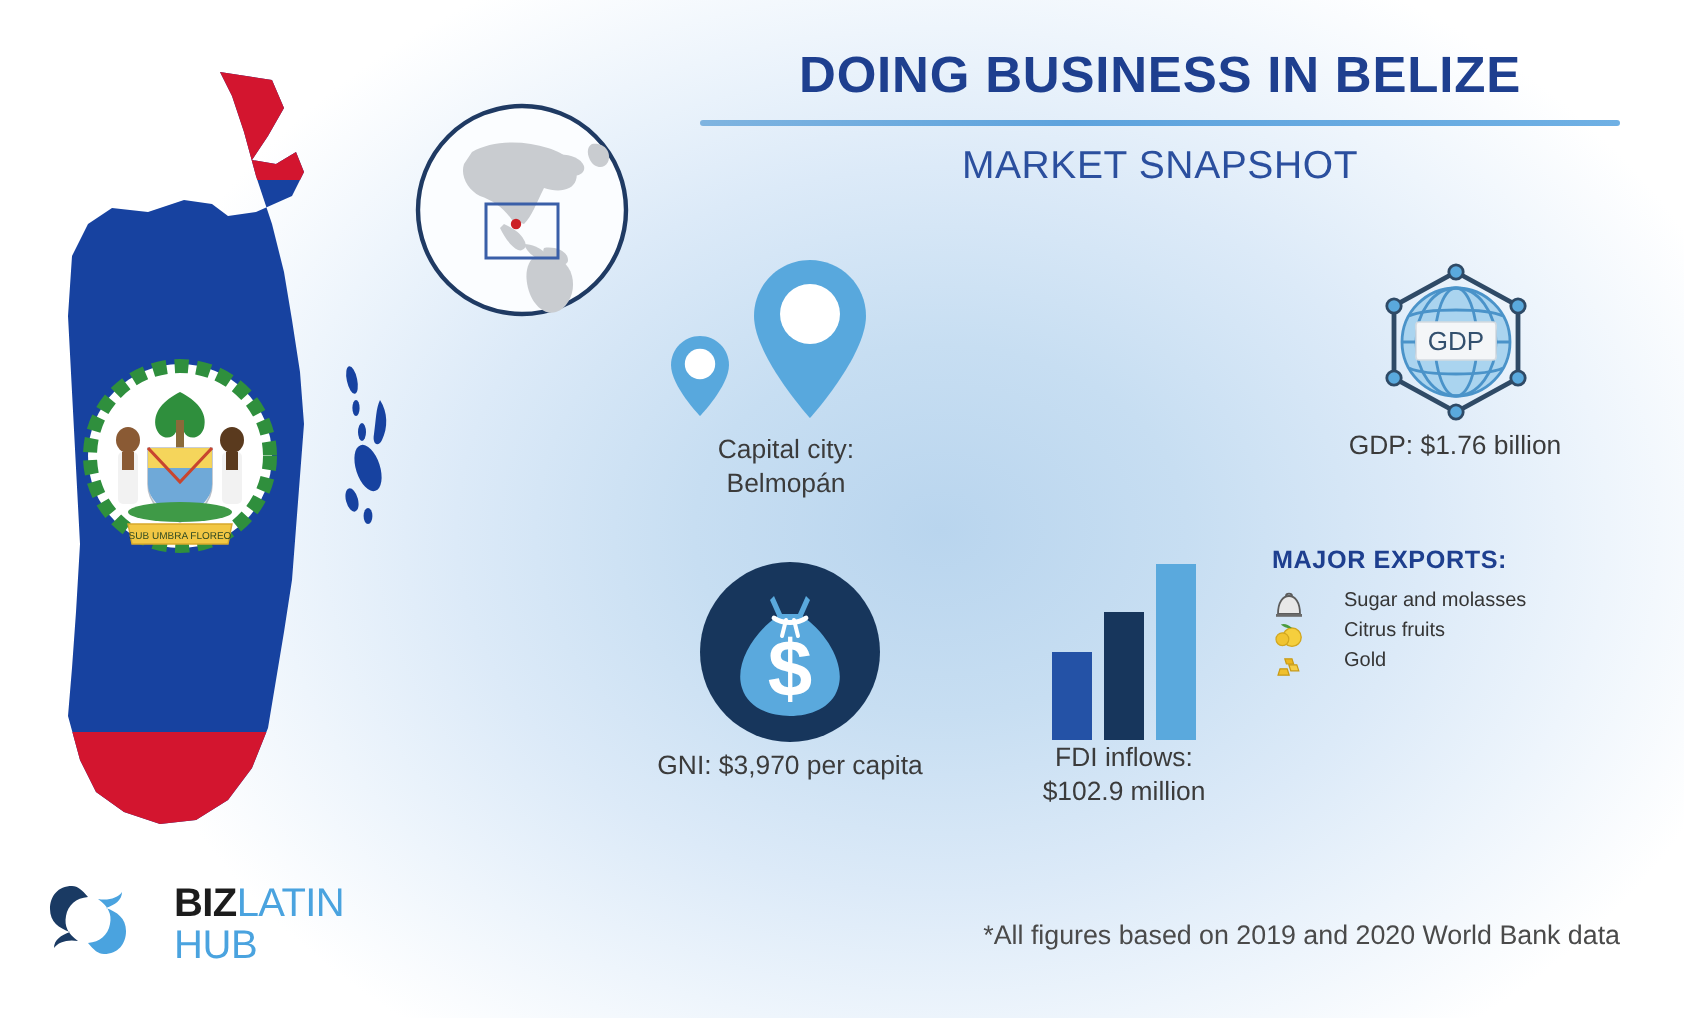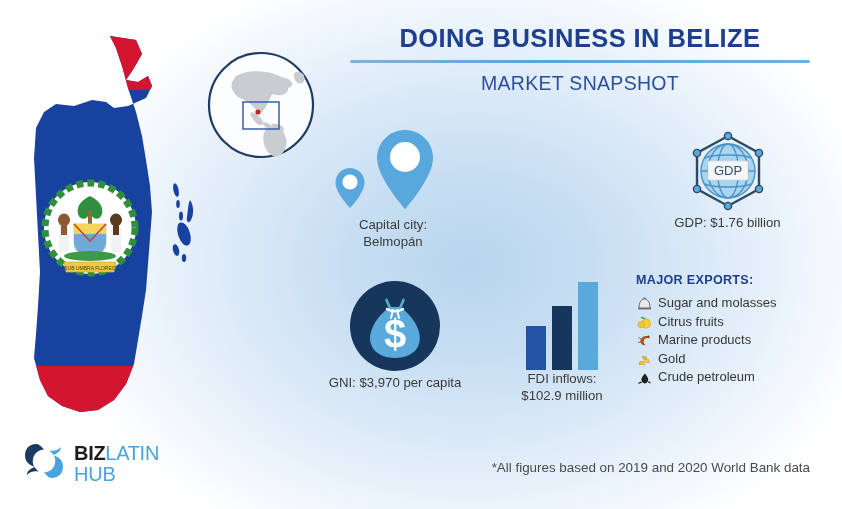--- a/index.html
+++ b/index.html
@@ -66,32 +66,32 @@
   #stat-fdi { left:492px; top:280px; width:140px; }
   .bars-wrap { height:90px; display:flex; justify-content:center; align-items:flex-end; }
 
   
   #exports { position:absolute; left:636px; top:273px; width:190px; }
   #exports-title {
     color:#1e3f8f; font-weight:bold; font-size:12.6px;
     letter-spacing:0.3px; margin-bottom:7px;
   }
   .export-item {
-    display:flex; align-items:center; gap:6px;
-    font-size:13px; color:#353535; line-height:1.43; white-space:nowrap;
+    display:flex; align-items:center; gap:20px;
+    font-size:10px; color:#353535; line-height:1.43; white-space:nowrap;
   }
   .export-icon { width:16px; height:15px; flex:0 0 16px; display:flex; align-items:center; justify-content:center; }
 
   
   #footer { position:absolute; right:32px; bottom:28px; text-align:right; }
   #footnote { font-size:13.4px; color:#4a4a4a; margin-bottom:6px; }
   #website { font-size:13.8px; color:#2a4fa0; }
 
   
-  #logo { position:absolute; left:22px; bottom:22px; display:flex; align-items:center; gap:8px; }
+  #logo { position:absolute; left:22px; bottom:22px; display:flex; align-items:center; gap:21px; }
   #logo-text { line-height:1.0; }
   .logo-row1 { font-size:20px; font-weight:bold; letter-spacing:-0.3px; }
   .logo-biz { color:#1c1c1c; }
   .logo-latin { color:#4aa3df; font-weight:normal; }
   .logo-row2 { font-size:20px; color:#4aa3df; letter-spacing:-0.2px; margin-top:1px; }
 </style>
 </head>
 <body>
 
 <div id="infographic">
@@ -281,52 +281,32 @@
       <span class="export-icon">
         <svg width="15" height="14" viewBox="0 0 15 14">
             <circle cx="9" cy="8.6" r="4.6" fill="#f5cf3d" stroke="#d2a71f" stroke-width="0.7"></circle>
             <circle cx="4.2" cy="9.6" r="3.2" fill="#f0c430" stroke="#d2a71f" stroke-width="0.6"></circle>
             <path d="M9,4 C7,2 5,1.6 3.4,2.2 C4.8,3.6 6.8,4.2 9,4 Z" fill="#4b9b3e"></path>
           </svg>
       </span>
       <span>Citrus fruits</span>
     </div>
 
-    <div class="export-item">
-      <span class="export-icon">
-        <svg width="15" height="14" viewBox="0 0 15 14">
-            <path d="M11,3 C7,2.4 3.4,4.6 3.4,8 C3.4,11 6,12.8 8.6,12 C7,10.8 6.2,9 6.8,7.4 C7.6,5.4 9.6,4.6 11.6,5.2 C12.6,5.5 13,4 12,3.4 Z" fill="#a8521f"></path>
-            <circle cx="11.4" cy="3.6" r="1" fill="#6b3412"></circle>
-            <path d="M4,6 L1.6,4.4 M4,9 L1.4,9.4" stroke="#a8521f" stroke-width="0.9" stroke-linecap="round"></path>
-          </svg>
-      </span>
-      <span>Marine products</span>
-    </div>
 
     <div class="export-item">
       <span class="export-icon">
         <svg width="15" height="14" viewBox="0 0 15 14">
             <path d="M3,9.4 L6.6,9.4 L7.6,12.6 L2,12.6 Z" fill="#f0c02e" stroke="#c89a16" stroke-width="0.6"></path>
             <path d="M7.4,7.4 L11.4,7.4 L12.4,10.4 L8.4,10.4 Z" fill="#f5cf4a" stroke="#c89a16" stroke-width="0.6"></path>
             <path d="M5.4,4.4 L9,4.4 L9.8,7 L6.2,7 Z" fill="#ecb721" stroke="#c89a16" stroke-width="0.6"></path>
           </svg>
       </span>
       <span>Gold</span>
     </div>
 
-    <div class="export-item">
-      <span class="export-icon">
-        <svg width="15" height="14" viewBox="0 0 15 14">
-            <path d="M8,2.4 C9.4,4.6 11.2,6 11.2,8.6 C11.2,10.8 9.8,12.4 7.8,12.4 C5.8,12.4 4.4,10.8 4.4,8.6 C4.4,6 6.4,4.6 8,2.4 Z" fill="#20201f"></path>
-            <path d="M4.4,10.6 C3,11 1.6,11.6 1,12.6 C2.6,12.8 3.8,12.2 4.8,11.6 Z" fill="#20201f"></path>
-            <path d="M11.4,10.2 C12.6,10.6 13.6,11.4 14,12.4 C12.8,12.4 11.8,11.8 11,11.2 Z" fill="#20201f"></path>
-          </svg>
-      </span>
-      <span>Crude petroleum</span>
-    </div>
   </div>
 
   <div id="footer">
     <div id="footnote">*All figures based on 2019 and 2020 World Bank data</div>
   </div>
 
   <div id="logo">
     <span>
       <svg width="44" height="44" viewBox="0 0 44 44">
         <path d="M14,5 C7,5 3,10 3,16.5 C3,23 7.5,26 13,28 C8.5,29.5 5,32 5,36 C7,33 12,31.5 17,32.5 C12,29 10,25 11,20 C12,14.5 16,11 22,10.5 C19,7 17,5 14,5 Z" fill="#1a3a63"></path>

